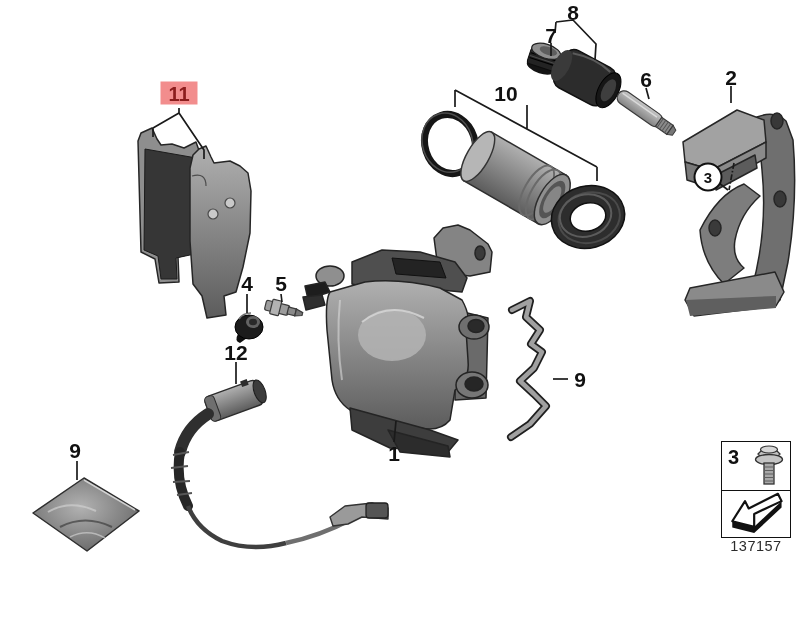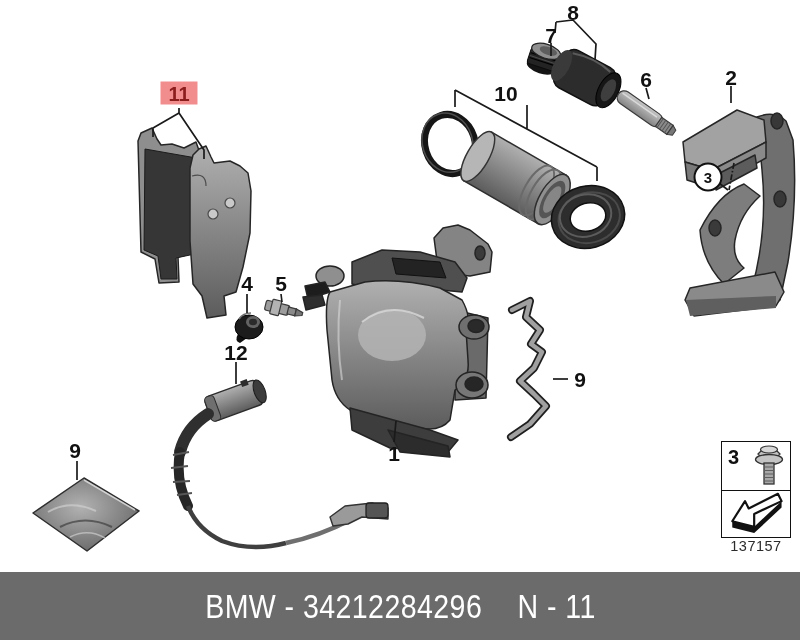--- a/index.html
+++ b/index.html
@@ -253,20 +253,14 @@
     </div>
     <div class="legend-cell legend-cell--bottom">
       <svg class="legend-arrow" width="64" height="42" viewBox="0 0 64 46">
         <polygon points="6,32 30,38 60,10 60,17 30,45 6,39" fill="#111"></polygon>
         <polygon points="6,32 20,10 24,18 56,2 60,10 30,24 30,38" fill="#fff" stroke="#111" stroke-width="2.4" stroke-linejoin="round"></polygon>
       </svg>
     </div>
   </div>
   <div class="diagram-number">137157</div>
 
-  <div class="footer">
-    <div class="footer-inner">
-      <span>BMW - 34212284296</span>
-      <span>N - 11</span>
-    </div>
-  </div>
 
 </div>
 
 </body></html>

